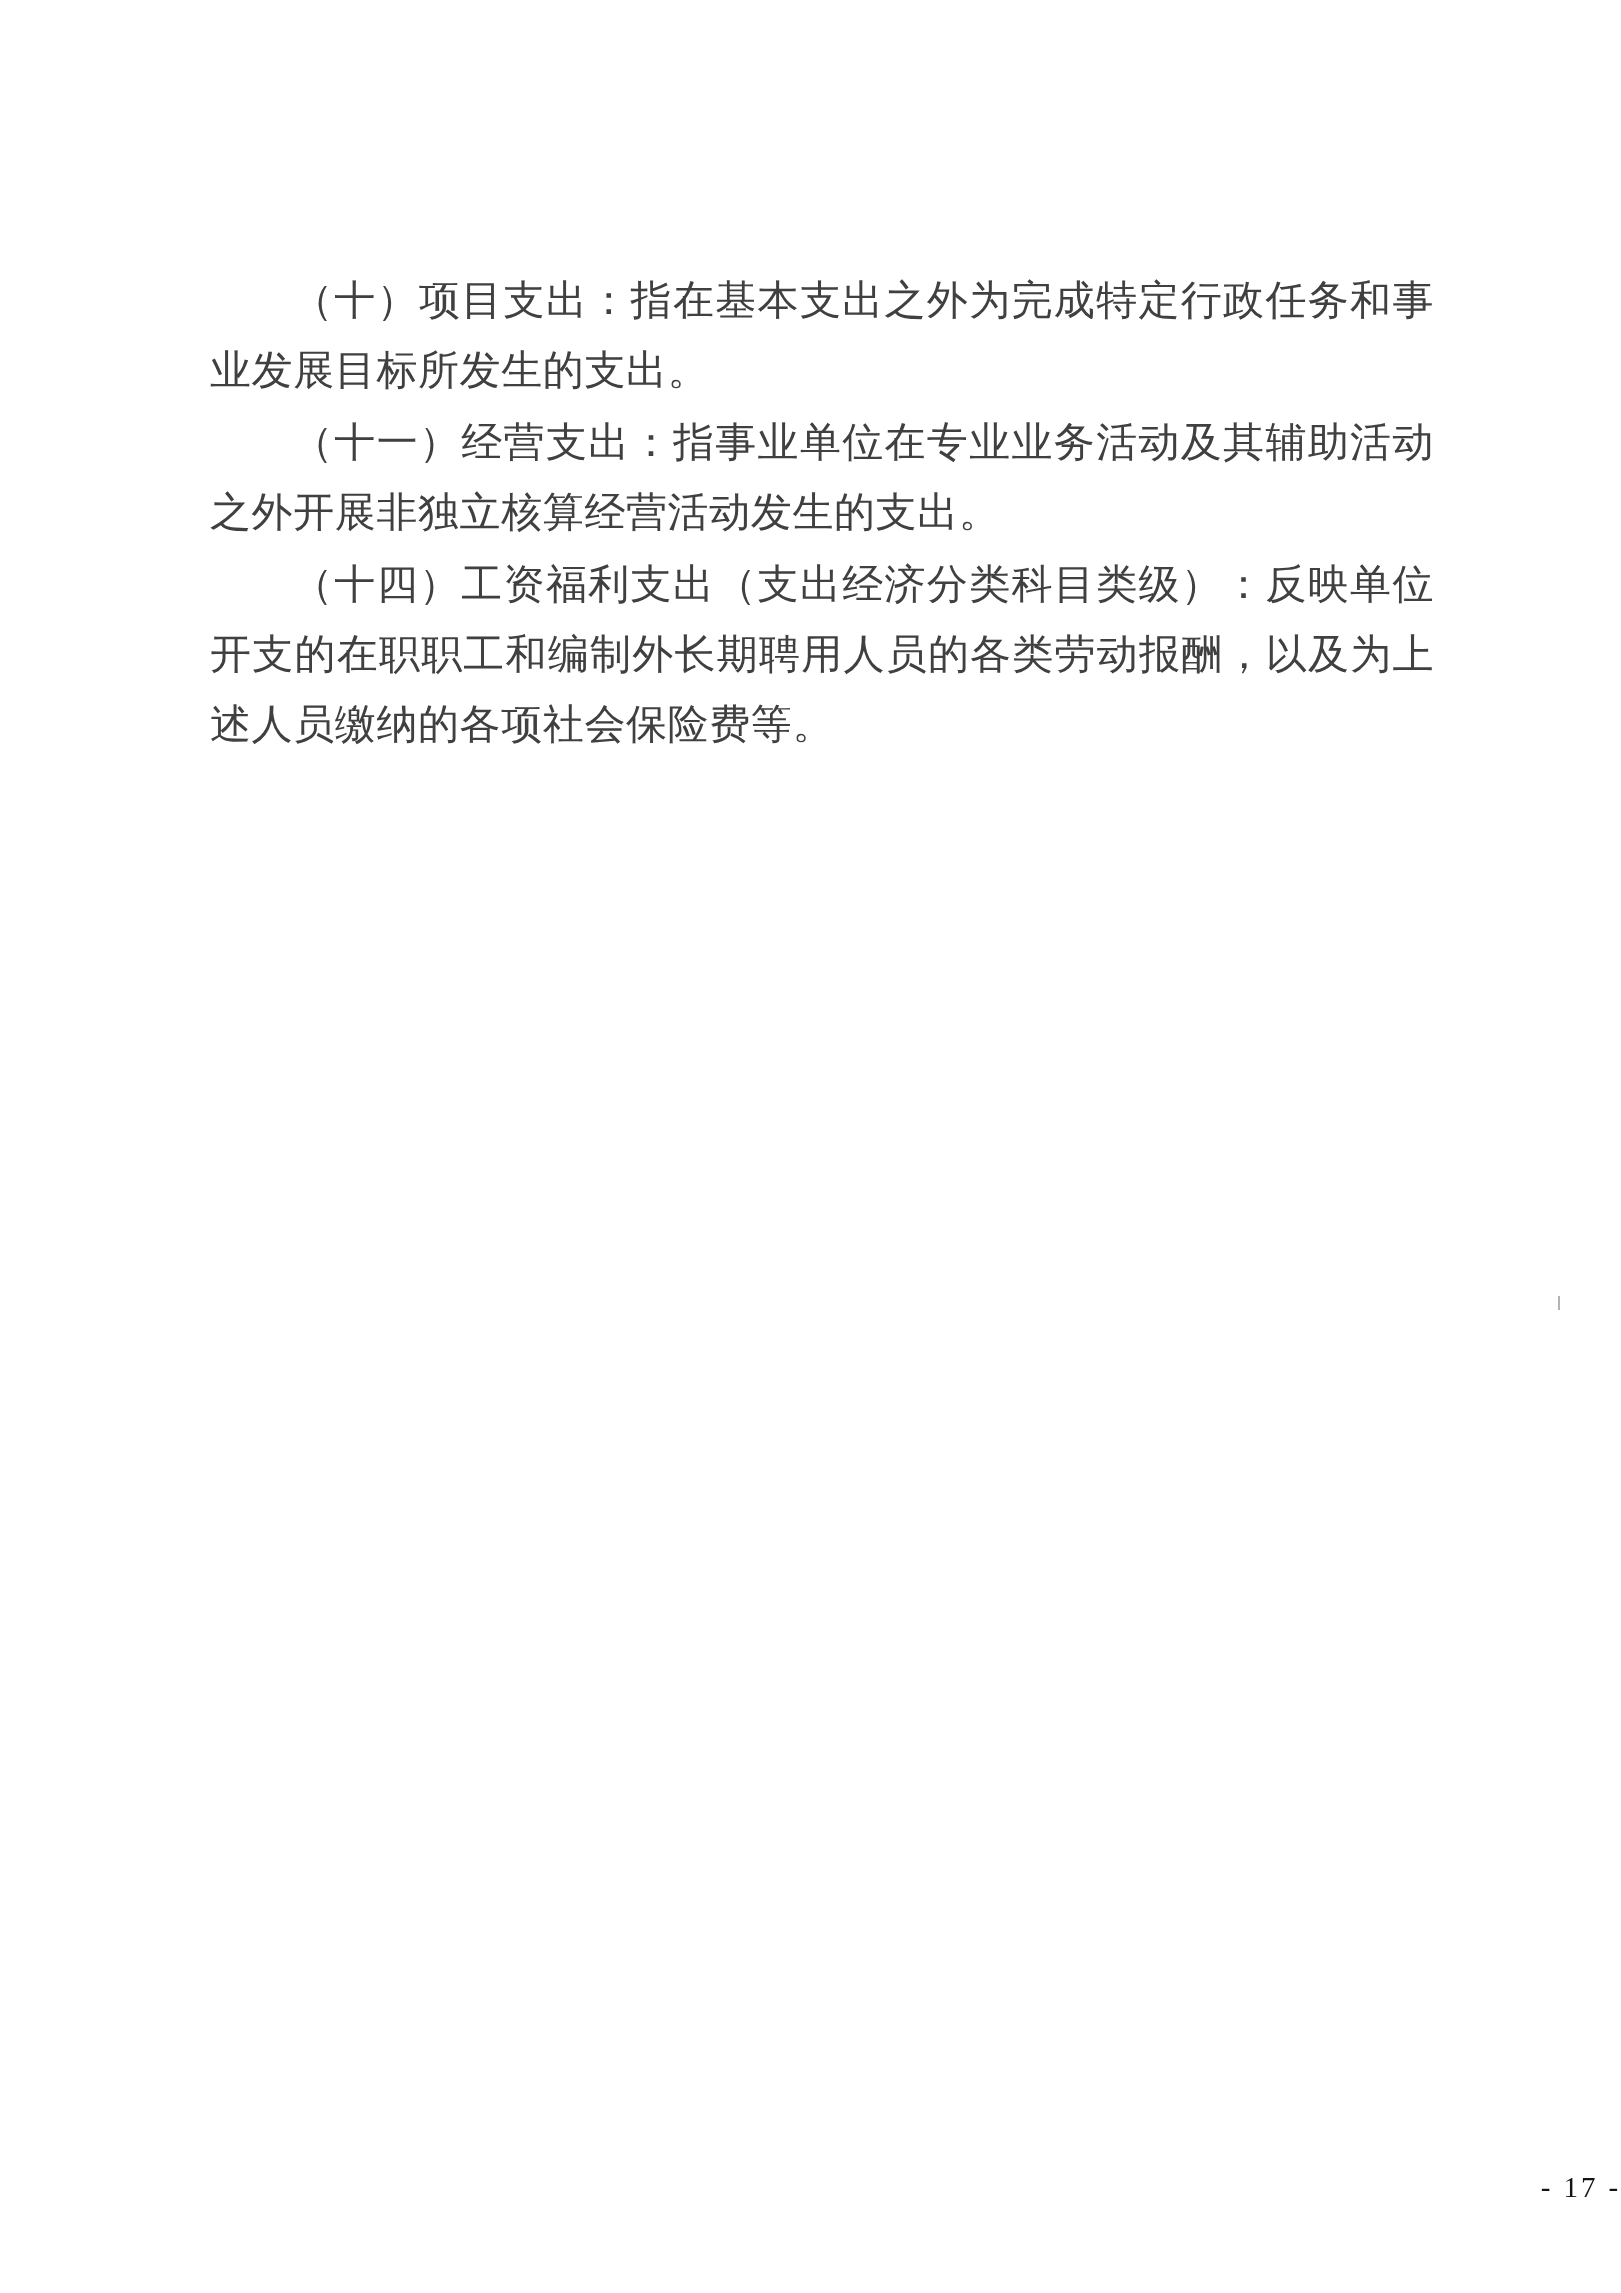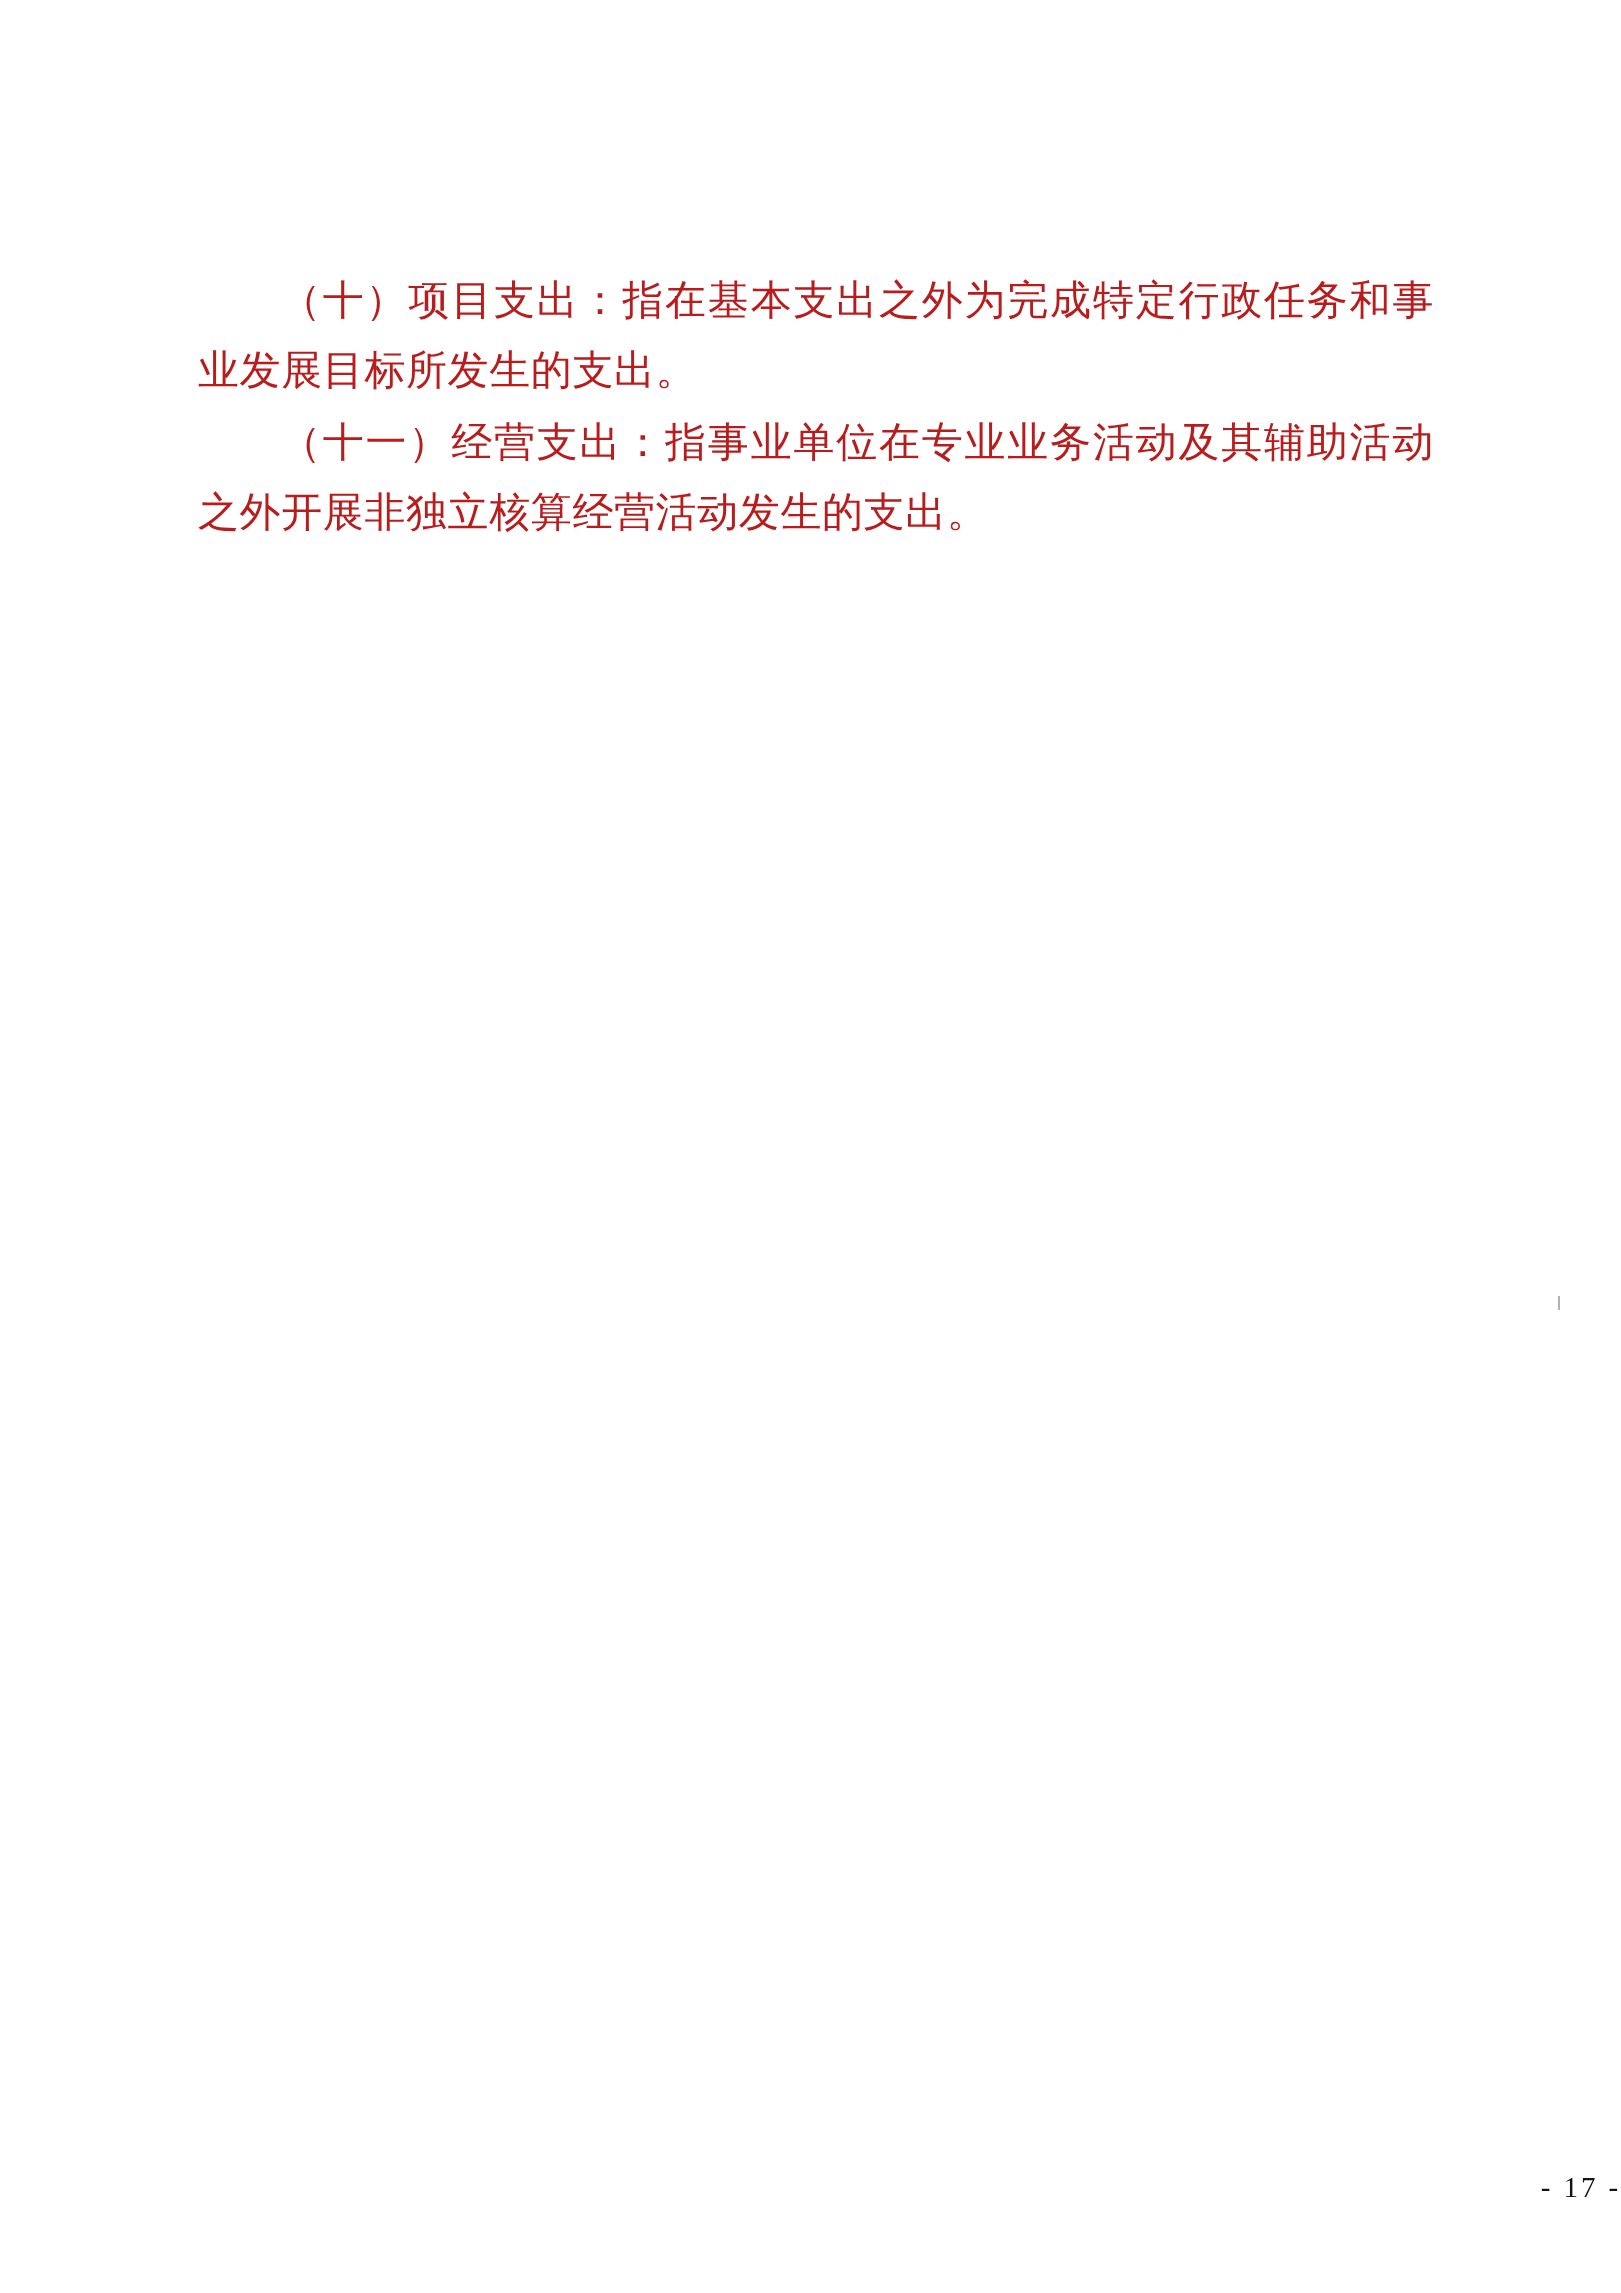--- a/index.html
+++ b/index.html
@@ -25,25 +25,25 @@
     background: #ffffff;
     pointer-events: none;
   }
   .content {
     position: absolute;
     left: 194px;
     top: 265px;
     width: 1240px;
   }
   .para {
-    margin: 0 0 2px 4px;
+    margin: 0 0 2px 16px;
     padding: 0;
     font-size: 41px;
     line-height: 70px;
-    color: #b91c1c;
+    color: #404040;
     text-align: justify;
     text-justify: inter-character;
     letter-spacing: 0.6px;
     font-family: "Liberation Serif", "DejaVu Serif", serif;
     text-indent: 0;
     word-break: break-all;
   }
   .para.indent {
     text-indent: 2em;
   }
@@ -75,20 +75,21 @@
   <div class="scan-tint"></div>
 
   <div class="content">
 
     <p class="para indent">（十）项目支出：指在基本支出之外为完成特定行政任务和事业发展目标所发生的支出。</p>
 
     <p class="para indent">（十一）经营支出：指事业单位在专业业务活动及其辅助活动之外开展非独立核算经营活动发生的支出。</p>
 
 
 
+    <p class="para indent">（十四）工资福利支出（支出经济分类科目类级）：反映单位开支的在职职工和编制外长期聘用人员的各类劳动报酬，以及为上述人员缴纳的各项社会保险费等。</p>
 
   </div>
 
   <div class="edge-mark"></div>
 
   <div class="footer">- 17 -</div>
 </div>
 
 
 </body></html>

